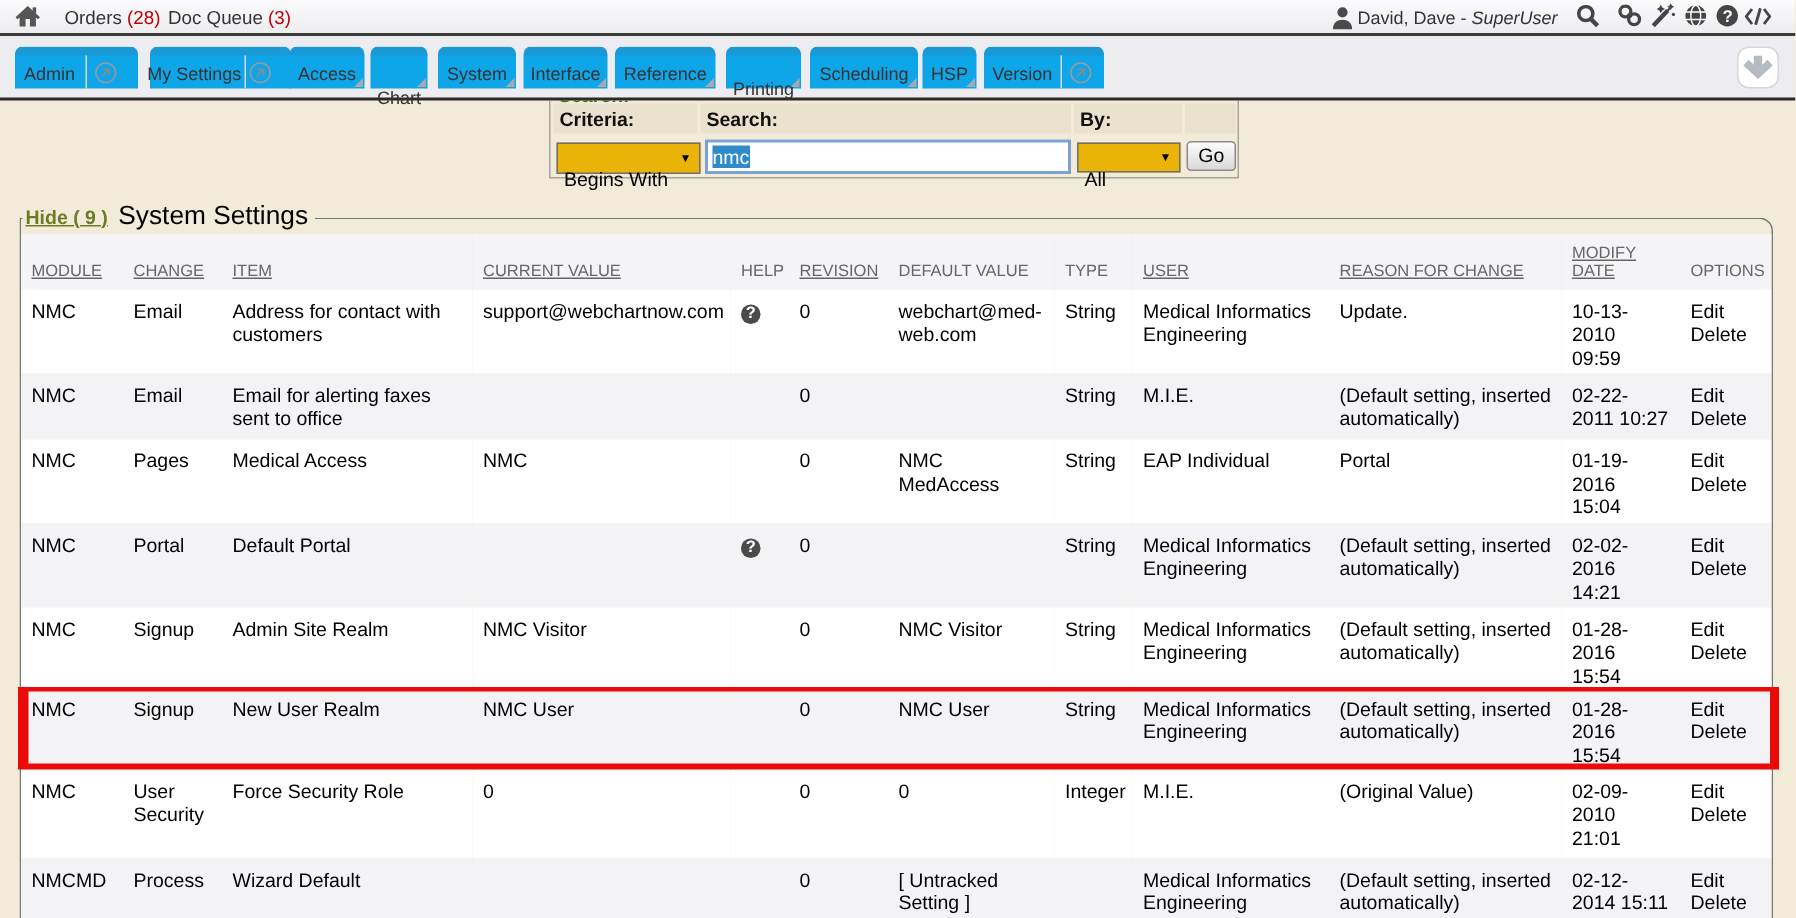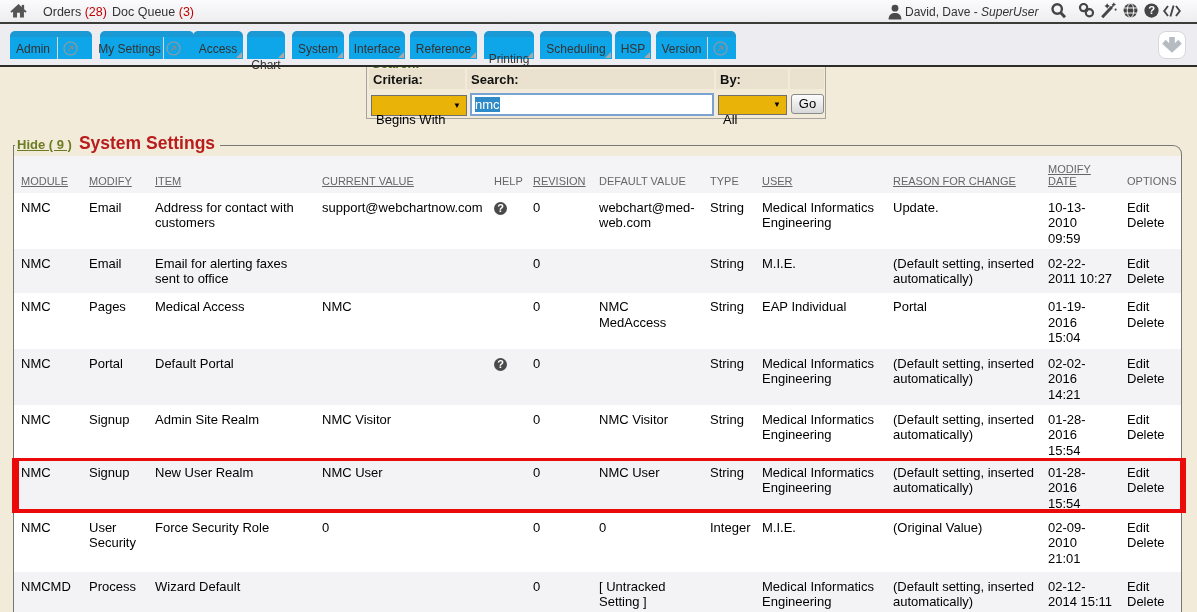--- a/index.html
+++ b/index.html
@@ -34,21 +34,21 @@
 .sctl { position:absolute; z-index:3; font-size:13px; color:#000; }
 .fsel { background:#eab308; border:1px solid #707070; padding:16px 0 0 4px; }
 .fsel .ar { position:absolute; right:5px; top:5px; font-size:8px; color:#000; }
 
 
 #ssbox { position:absolute; left:13px; top:145px; width:1169px; height:467px;
   border:1px solid #777; border-bottom:none; border-radius:0 9px 0 0; background:#f3ebd9; }
 #sslegend { position:absolute; left:15px; top:132.5px; height:18px; background:#f3ebd9;
   z-index:2; padding:0 5px 0 2px; }
 #sslegend a { font-size:13px; font-weight:bold; color:#6b7c23; text-decoration:underline; }
-#sslegend b { font-size:17.5px; font-weight:bold; color:#b91c1c; margin-left:7px; }
+#sslegend b { font-size:17.5px; font-weight:normal; color:#000000; margin-left:7px; }
 
 
 #tbl { position:absolute; left:14px; top:156px; width:1167px; border-collapse:collapse;
   table-layout:fixed; font-size:13px; color:#000; }
 #tbl th { background:#f4f4f7; color:#666; font-size:11px; font-weight:normal;
   text-align:left; vertical-align:bottom; padding:4px 7px 6px 7px; }
 #tbl th.u { text-decoration:underline; }
 #tbl td { vertical-align:top; padding:6.5px 7px 0 7px; line-height:15.5px; }
 #tbl tr.alt td { background:#f3f3f6; }
 #tbl tr.hl td { padding-top:6px; }
@@ -91,21 +91,21 @@
       <col style="width:111px">
       <col style="width:52px">
 <col style="width:131px">
       <col style="width:155px">
       <col style="width:79px">
       <col style="width:61px">
 </colgroup>
 <tbody>
       <tr style="height:37px;">
 <th class="u">MODULE</th>
-        <th class="u">MODIFY</th>
+        <th class="u">CHANGE</th>
         <th class="u">ITEM</th>
         <th class="u">CURRENT VALUE</th>
 <th>HELP</th>
         <th class="u">REVISION</th>
         <th>DEFAULT VALUE</th>
         <th>TYPE</th>
 <th class="u">USER</th>
         <th class="u">REASON FOR CHANGE</th>
         <th class="u">MODIFY DATE</th>
         <th>OPTIONS</th>

